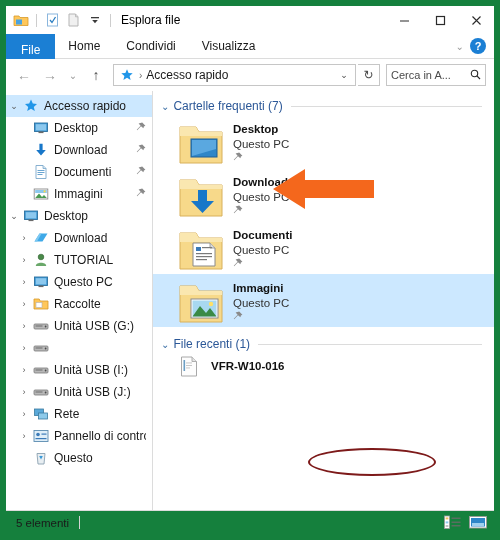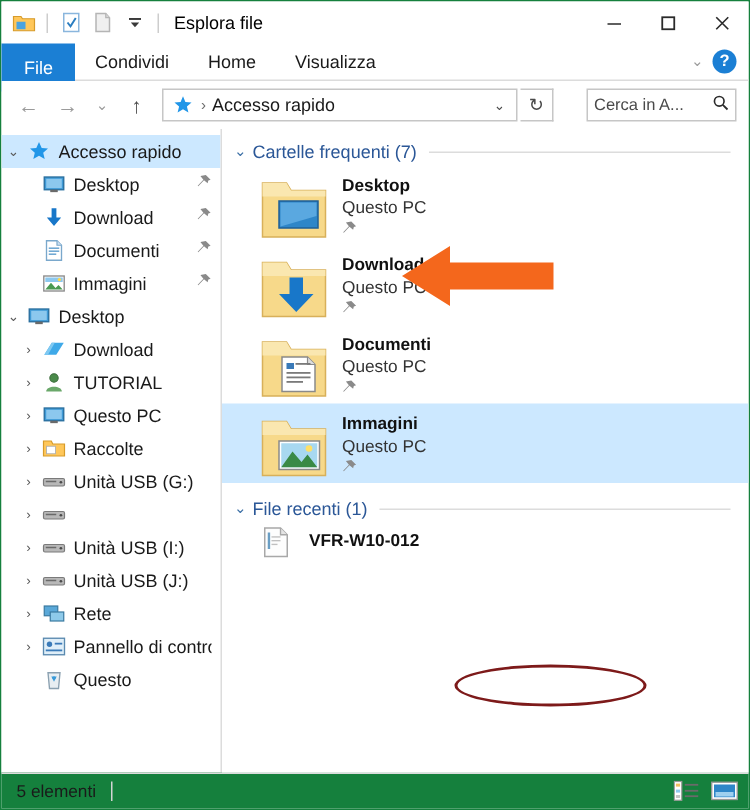--- a/index.html
+++ b/index.html
@@ -5,21 +5,21 @@
   * { box-sizing: border-box; margin: 0; padding: 0; }
   html, body {
     width: 500px; height: 540px;
     font-family: "Liberation Sans", sans-serif;
     background: #ffffff;
     overflow: hidden;
   }
   .window {
     position: relative;
     width: 500px; height: 540px;
-    border: 1px solid #15803d;
+    border: 6px solid #15803d;
     background: #ffffff;
     display: flex; flex-direction: column;
   }
 
   
   .titlebar {
     height: 28px; flex: 0 0 28px;
     display: flex; align-items: center;
     background: #ffffff;
     padding-left: 6px;
@@ -93,21 +93,21 @@
     margin-left: auto; width: 18px; height: 20px;
     display: flex; align-items: center; justify-content: center;
     font-size: 9px; color: #4a4a4a;
   }
   .refresh {
     width: 22px; height: 22px; border: 1px solid #c6c6c6; border-left: none;
     display: flex; align-items: center; justify-content: center;
     font-size: 12px; color: #4a4a4a; background: #fff;
   }
   .searchbox {
-    width: 100px; height: 22px; margin-left: 20px;
+    width: 100px; height: 22px; margin-left: 4px;
     border: 1px solid #c6c6c6; background: #fff;
     display: flex; align-items: center; padding: 0 4px;
   }
   .search-txt { font-size: 11px; color: #4a4a4a; flex: 1; white-space: nowrap; overflow: hidden; }
   .search-ico { font-size: 11px; color: #2b2b2b; }
 
   
   .body { flex: 1 1 auto; display: flex; min-height: 0; }
 
   
@@ -241,22 +241,22 @@
       <div class="wbtn close">
         <svg width="11" height="11" viewBox="0 0 11 11">
             <path d="M1.5 1.5 L9.5 9.5 M9.5 1.5 L1.5 9.5" stroke="#2b2b2b" stroke-width="1.1"></path>
           </svg>
       </div>
     </div>
   </div>
 
   <div class="ribbon">
     <div class="tab file">File</div>
+    <div class="tab">Home</div>
     <div class="tab">Condividi</div>
-    <div class="tab">Home</div>
     <div class="tab">Visualizza</div>
     <div class="ribbon-right">
       <div class="chev-small">⌄</div>
       <div class="help-ico">?</div>
     </div>
   </div>
 
   <div class="addrbar">
     <div class="navbtn">←</div>
     <div class="navbtn">→</div>
@@ -572,21 +572,21 @@
             <span class="recent-ico">
               <svg width="18" height="21" viewBox="0 0 18 21">
                 <path d="M1.5 1 L12 1 L16.5 5.5 L16.5 20 L1.5 20 Z" fill="#fdfdfd" stroke="#a8a8a8" stroke-width="1"></path>
                 <path d="M12 1 L12 5.5 L16.5 5.5" fill="#e4e4e4" stroke="#a8a8a8" stroke-width="0.9"></path>
                 <rect x="3.5" y="4" width="1.6" height="11" fill="#6a9ec4"></rect>
                 <rect x="6" y="6.5" width="6" height="0.9" fill="#c0c0c0"></rect>
                 <rect x="6" y="9" width="6" height="0.9" fill="#c0c0c0"></rect>
                 <rect x="6" y="11.5" width="4" height="0.9" fill="#c0c0c0"></rect>
               </svg>
             </span>
-            <span class="recent-name">VFR-W10-012</span>
+            <span class="recent-name">VFR-W10-016</span>
           </div>
         </div>
 
       <svg class="arrow-anno" viewBox="0 0 105 42">
         <path d="M2 22 L34 2 L34 13 L103 13 L103 31 L34 31 L34 42 Z" fill="#f4671c"></path>
       </svg>
       <div class="ellipse-anno"></div>
 
     </div>
   </div>

